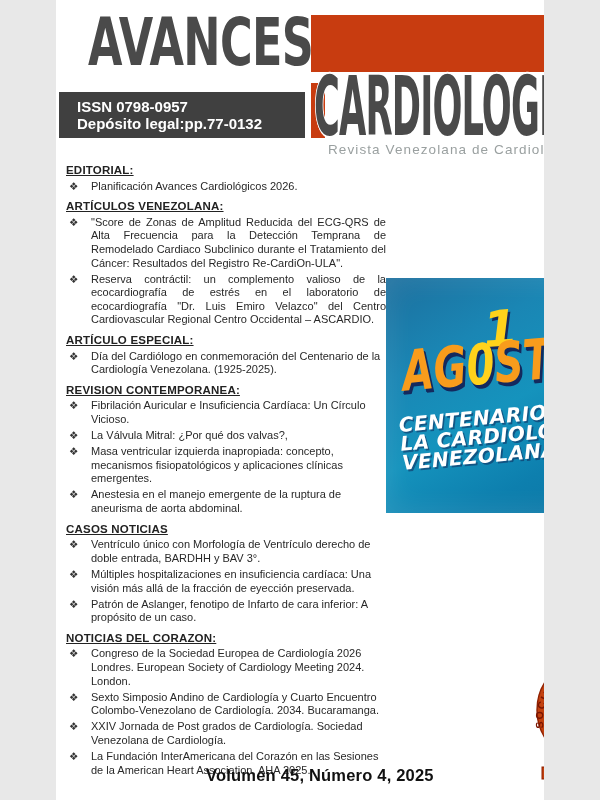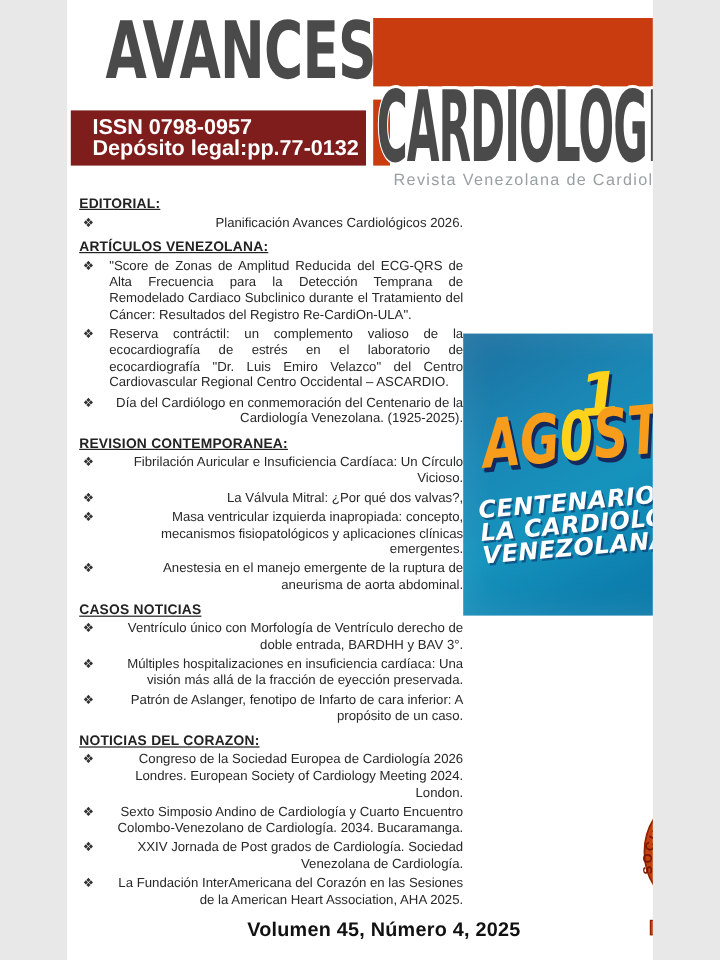--- a/index.html
+++ b/index.html
@@ -18,38 +18,38 @@
     font-family:"DejaVu Sans","Liberation Sans",sans-serif;
   }
   .title-cardio{
     position:absolute;left:258px;top:66px;font-size:82px;line-height:82px;
     font-weight:bold;color:#4a4a4a;letter-spacing:-2px;white-space:nowrap;
     transform:scaleX(.43);transform-origin:left top;
     font-family:"DejaVu Sans","Liberation Sans",sans-serif;
     text-shadow:-2px 0 0 #fff,2px 0 0 #fff,0 -2px 0 #fff,0 2px 0 #fff;
   }
   .issn-box{
-    position:absolute;left:3px;top:92px;width:246px;height:46px;background:#7f1d1d;
-    color:#ffffff;font-weight:bold;font-size:18px;line-height:17px;
+    position:absolute;left:3px;top:92px;width:246px;height:46px;background:#404040;
+    color:#ffffff;font-weight:bold;font-size:15px;line-height:17px;
     padding:6px 0 0 18px;box-sizing:border-box;
   }
   .subtitle{
     position:absolute;left:272px;top:142px;width:322px;text-align:left;
     color:#9aa0a0;font-size:13.5px;line-height:16px;letter-spacing:1.1px;white-space:nowrap;
   }
   
   .toc{position:absolute;left:10px;top:164px;width:320px;color:#282828;font-size:11px;line-height:13.6px;}
   .sec-head{
     font-weight:bold;text-decoration:underline;color:#222;
     margin:7px 0 2px 0;font-size:11.5px;letter-spacing:.2px;
   }
   .sec-head.first{margin-top:0;}
   .item{display:flex;margin:0 0 2.5px 0;}
   .item .bullet{flex:0 0 22px;text-align:left;padding-left:3px;color:#333;font-size:10.5px;}
-  .item .txt{flex:1;text-align:right;}
+  .item .txt{flex:1;}
   .item .txt.just{text-align:justify;}
   
   .poster{
     position:absolute;left:330px;top:278px;width:247px;height:235px;overflow:hidden;
     background:linear-gradient(150deg,#1c6f9e 0%,#1a86b4 28%,#1593bd 52%,#0d7fae 75%,#0c74a3 100%);
     box-shadow:inset 0 0 30px rgba(255,255,255,.12);
   }
   .poster .digit{
     position:absolute;font-weight:900;color:#ffd21b;font-style:italic;
     text-shadow:2px 3px 0 #142a5e;line-height:1;
@@ -106,20 +106,21 @@
     <div class="sec-head">ARTÍCULOS VENEZOLANA:</div>
     <div class="item">
       <span class="bullet">❖</span>
       <span class="txt just">"Score de Zonas de Amplitud Reducida del ECG-QRS de Alta Frecuencia para la Detección Temprana de Remodelado Cardiaco Subclinico durante el Tratamiento del Cáncer: Resultados del Registro Re-CardiOn-ULA".</span>
     </div>
     <div class="item">
       <span class="bullet">❖</span>
       <span class="txt just">Reserva contráctil: un complemento valioso de la ecocardiografía de estrés en el laboratorio de ecocardiografía "Dr. Luis Emiro Velazco" del Centro Cardiovascular Regional Centro Occidental – ASCARDIO.</span>
     </div>
 
+    <div class="sec-head">ARTÍCULO ESPECIAL:</div>
     <div class="item">
       <span class="bullet">❖</span>
       <span class="txt">Día del Cardiólogo en conmemoración del Centenario de la Cardiología Venezolana.   (1925-2025).</span>
     </div>
 
     <div class="sec-head">REVISION CONTEMPORANEA:</div>
     <div class="item">
       <span class="bullet">❖</span>
       <span class="txt">Fibrilación Auricular e Insuficiencia Cardíaca: Un Círculo Vicioso.</span>
     </div>

